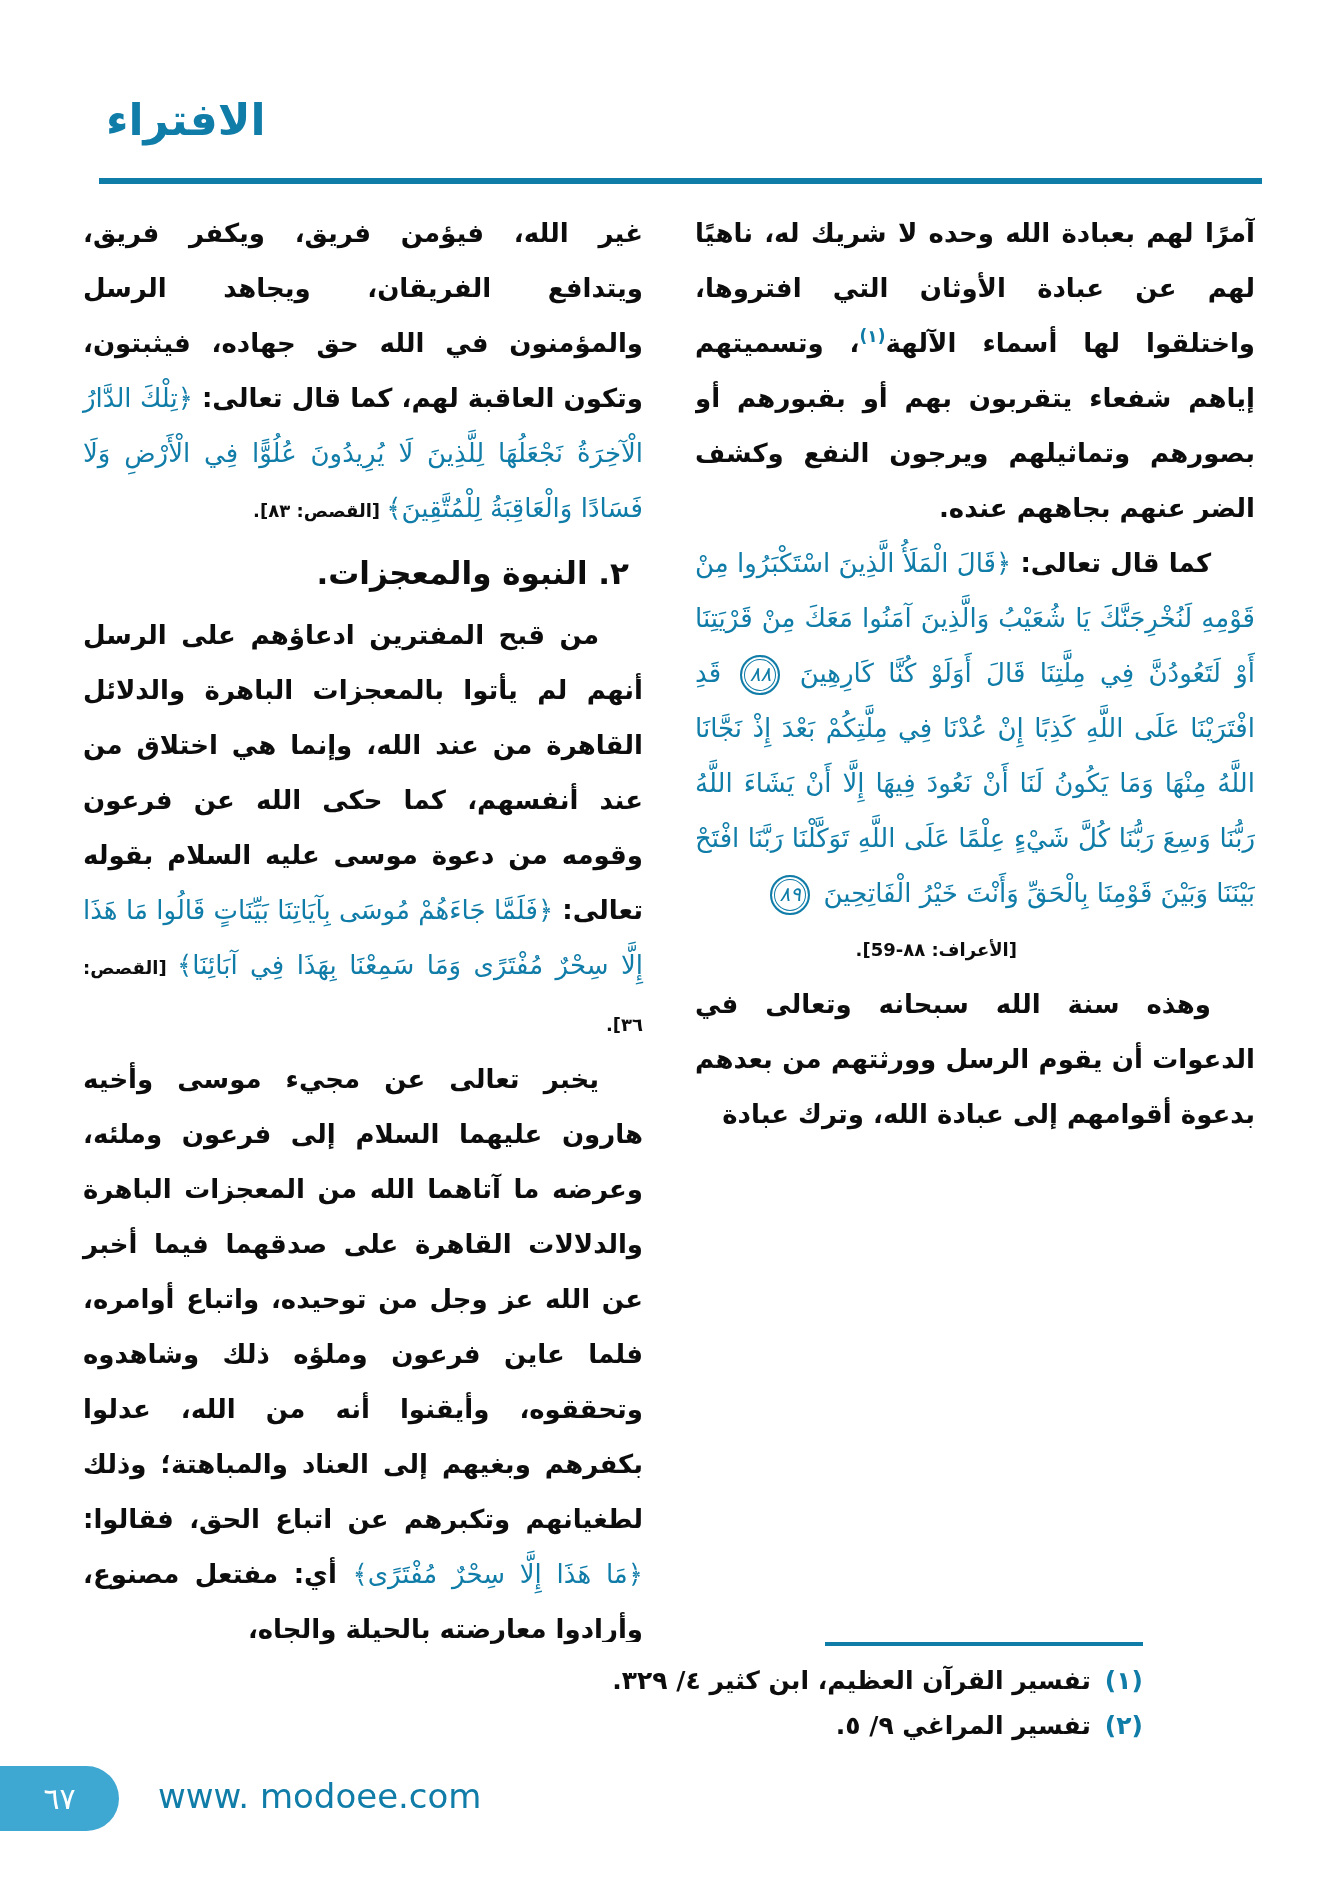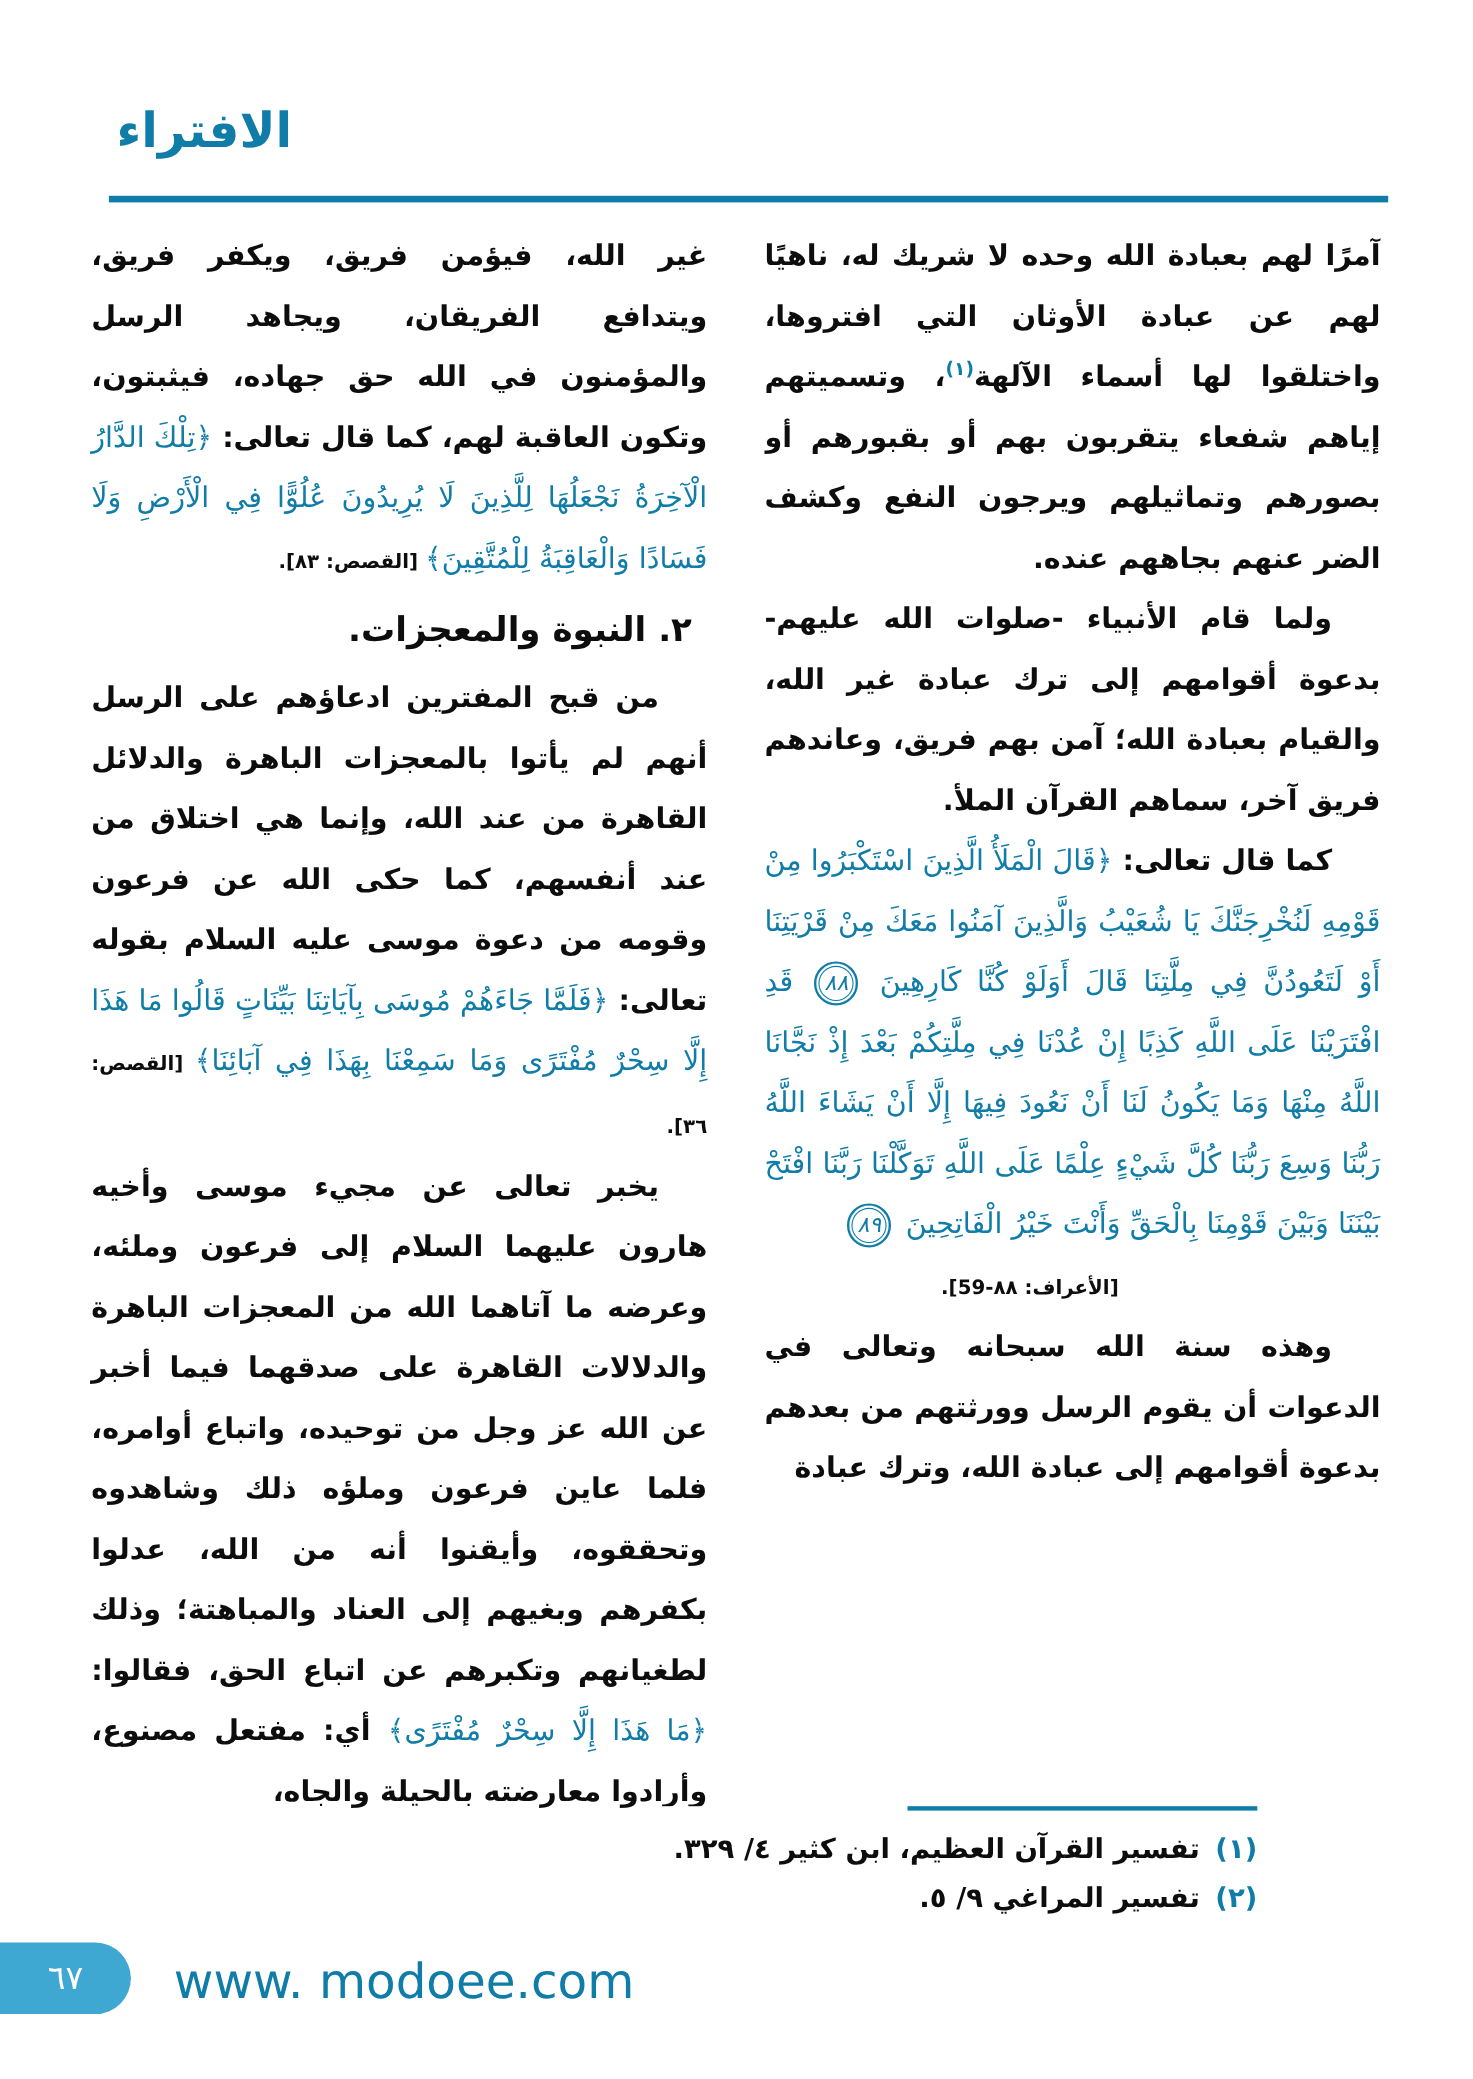--- a/index.html
+++ b/index.html
@@ -75,35 +75,34 @@
 
   
   .pill{
     position:absolute;left:0;top:1766px;width:119px;height:65px;
     background:var(--pill);border-radius:0 36px 36px 0;
     display:flex;align-items:center;justify-content:center;
     color:#ffffff;font-size:30px;font-weight:400;
   }
   .url{
     position:absolute;left:158px;top:1776px;
-    font-size:44px;color:var(--accent);font-weight:400;direction:ltr;
+    font-size:34px;color:var(--accent);font-weight:400;direction:ltr;
   }
 </style>
 </head>
 <body>
 
 <div class="page">
 
   <div class="title">الافتراء</div>
   <div class="rule"></div>
 
   <div class="content">
     <section class="col col-right">
         <p class="para cont"><span class="txt">آمرًا لهم بعبادة الله وحده لا شريك له، ناهيًا لهم عن عبادة الأوثان التي افتروها، واختلقوا لها أسماء الآلهة</span><span class="fn-sup">(١)</span><span class="txt">، وتسميتهم إياهم شفعاء يتقربون بهم أو بقبورهم أو بصورهم وتماثيلهم ويرجون النفع وكشف الضر عنهم بجاههم عنده.</span></p>
-        <p class="para ind"><span class="txt">ولما قام الأنبياء -صلوات الله عليهم- بدعوة أقوامهم إلى ترك عبادة غير الله، والقيام بعبادة الله؛ آمن بهم فريق، وعاندهم فريق آخر، سماهم القرآن الملأ.</span></p>
         <p class="para ind"><span class="txt">كما قال تعالى: </span><span class="quran">﴿قَالَ الْمَلَأُ الَّذِينَ اسْتَكْبَرُوا مِنْ قَوْمِهِ لَنُخْرِجَنَّكَ يَا شُعَيْبُ وَالَّذِينَ آمَنُوا مَعَكَ مِنْ قَرْيَتِنَا أَوْ لَتَعُودُنَّ فِي مِلَّتِنَا قَالَ أَوَلَوْ كُنَّا كَارِهِينَ </span><span class="aya">٨٨</span><span class="quran"> قَدِ افْتَرَيْنَا عَلَى اللَّهِ كَذِبًا إِنْ عُدْنَا فِي مِلَّتِكُمْ بَعْدَ إِذْ نَجَّانَا اللَّهُ مِنْهَا وَمَا يَكُونُ لَنَا أَنْ نَعُودَ فِيهَا إِلَّا أَنْ يَشَاءَ اللَّهُ رَبُّنَا وَسِعَ رَبُّنَا كُلَّ شَيْءٍ عِلْمًا عَلَى اللَّهِ تَوَكَّلْنَا رَبَّنَا افْتَحْ بَيْنَنَا وَبَيْنَ قَوْمِنَا بِالْحَقِّ وَأَنْتَ خَيْرُ الْفَاتِحِينَ </span><span class="aya">٨٩</span></p>
         <p class="para ref-line"><span class="ref">[الأعراف: ٨٨-59].</span></p>
         <p class="para ind"><span class="txt">وهذه سنة الله سبحانه وتعالى في الدعوات أن يقوم الرسل وورثتهم من بعدهم بدعوة أقوامهم إلى عبادة الله، وترك عبادة</span></p>
       </section>
     <section class="col col-left">
         <p class="para cont"><span class="txt">غير الله، فيؤمن فريق، ويكفر فريق، ويتدافع الفريقان، ويجاهد الرسل والمؤمنون في الله حق جهاده، فيثبتون، وتكون العاقبة لهم، كما قال تعالى: </span><span class="quran">﴿تِلْكَ الدَّارُ الْآخِرَةُ نَجْعَلُهَا لِلَّذِينَ لَا يُرِيدُونَ عُلُوًّا فِي الْأَرْضِ وَلَا فَسَادًا وَالْعَاقِبَةُ لِلْمُتَّقِينَ﴾</span><span class="ref"> [القصص: ٨٣].</span></p>
         <p class="para heading"><span class="txt">٢. النبوة والمعجزات.</span></p>
         <p class="para ind"><span class="txt">من قبح المفترين ادعاؤهم على الرسل أنهم لم يأتوا بالمعجزات الباهرة والدلائل القاهرة من عند الله، وإنما هي اختلاق من عند أنفسهم، كما حكى الله عن فرعون وقومه من دعوة موسى عليه السلام بقوله تعالى: </span><span class="quran">﴿فَلَمَّا جَاءَهُمْ مُوسَى بِآيَاتِنَا بَيِّنَاتٍ قَالُوا مَا هَذَا إِلَّا سِحْرٌ مُفْتَرًى وَمَا سَمِعْنَا بِهَذَا فِي آبَائِنَا﴾</span><span class="ref"> [القصص: ٣٦].</span></p>
         <p class="para ind"><span class="txt">يخبر تعالى عن مجيء موسى وأخيه هارون عليهما السلام إلى فرعون وملئه، وعرضه ما آتاهما الله من المعجزات الباهرة والدلالات القاهرة على صدقهما فيما أخبر عن الله عز وجل من توحيده، واتباع أوامره، فلما عاين فرعون وملؤه ذلك وشاهدوه وتحققوه، وأيقنوا أنه من الله، عدلوا بكفرهم وبغيهم إلى العناد والمباهتة؛ وذلك لطغيانهم وتكبرهم عن اتباع الحق، فقالوا: </span><span class="quran">﴿مَا هَذَا إِلَّا سِحْرٌ مُفْتَرًى﴾</span><span class="txt"> أي: مفتعل مصنوع، وأرادوا معارضته بالحيلة والجاه،</span></p>
       </section>

